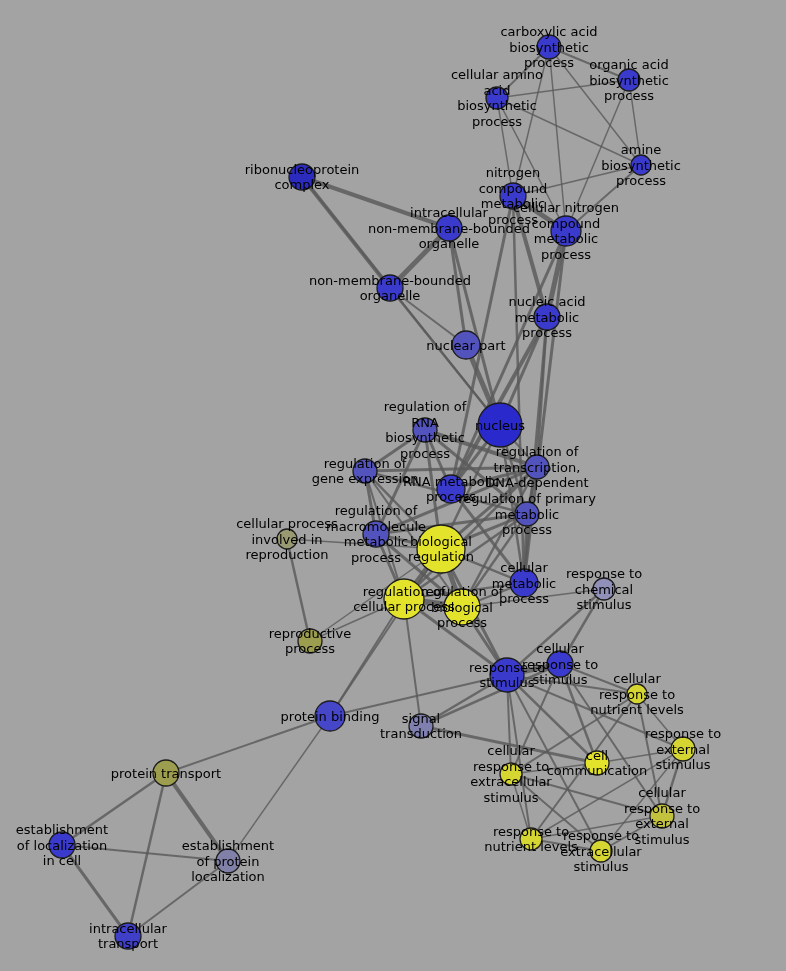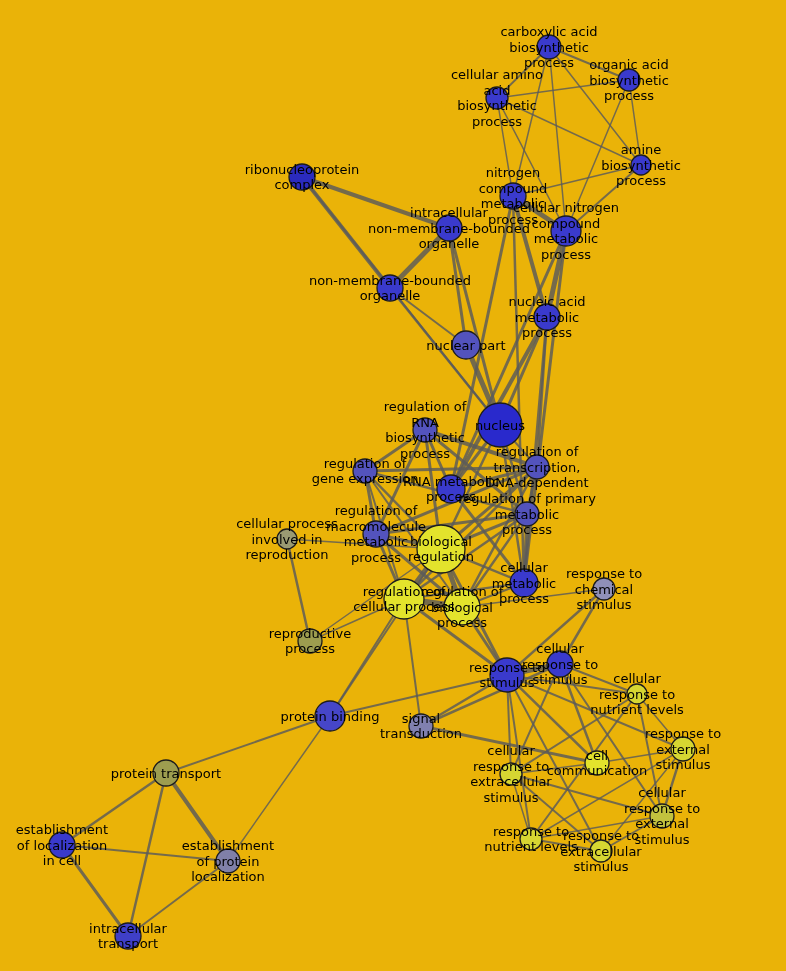--- a/index.html
+++ b/index.html
@@ -5,21 +5,21 @@
   html, body {
     margin: 0;
     padding: 0;
     background: #ffffff;
     font-family: "DejaVu Sans", "Liberation Sans", sans-serif;
   }
   .stage {
     position: relative;
     width: 786px;
     height: 971px;
-    background: #eab308;
+    background: #a3a3a3;
     overflow: hidden;
   }
   svg { display: block; }
   text { font-family: "DejaVu Sans", "Liberation Sans", sans-serif; }
 </style>
 </head>
 <body>
 
 <div class="stage">
   <svg width="786" height="971" viewBox="0 0 786 971" xmlns="http://www.w3.org/2000/svg">

